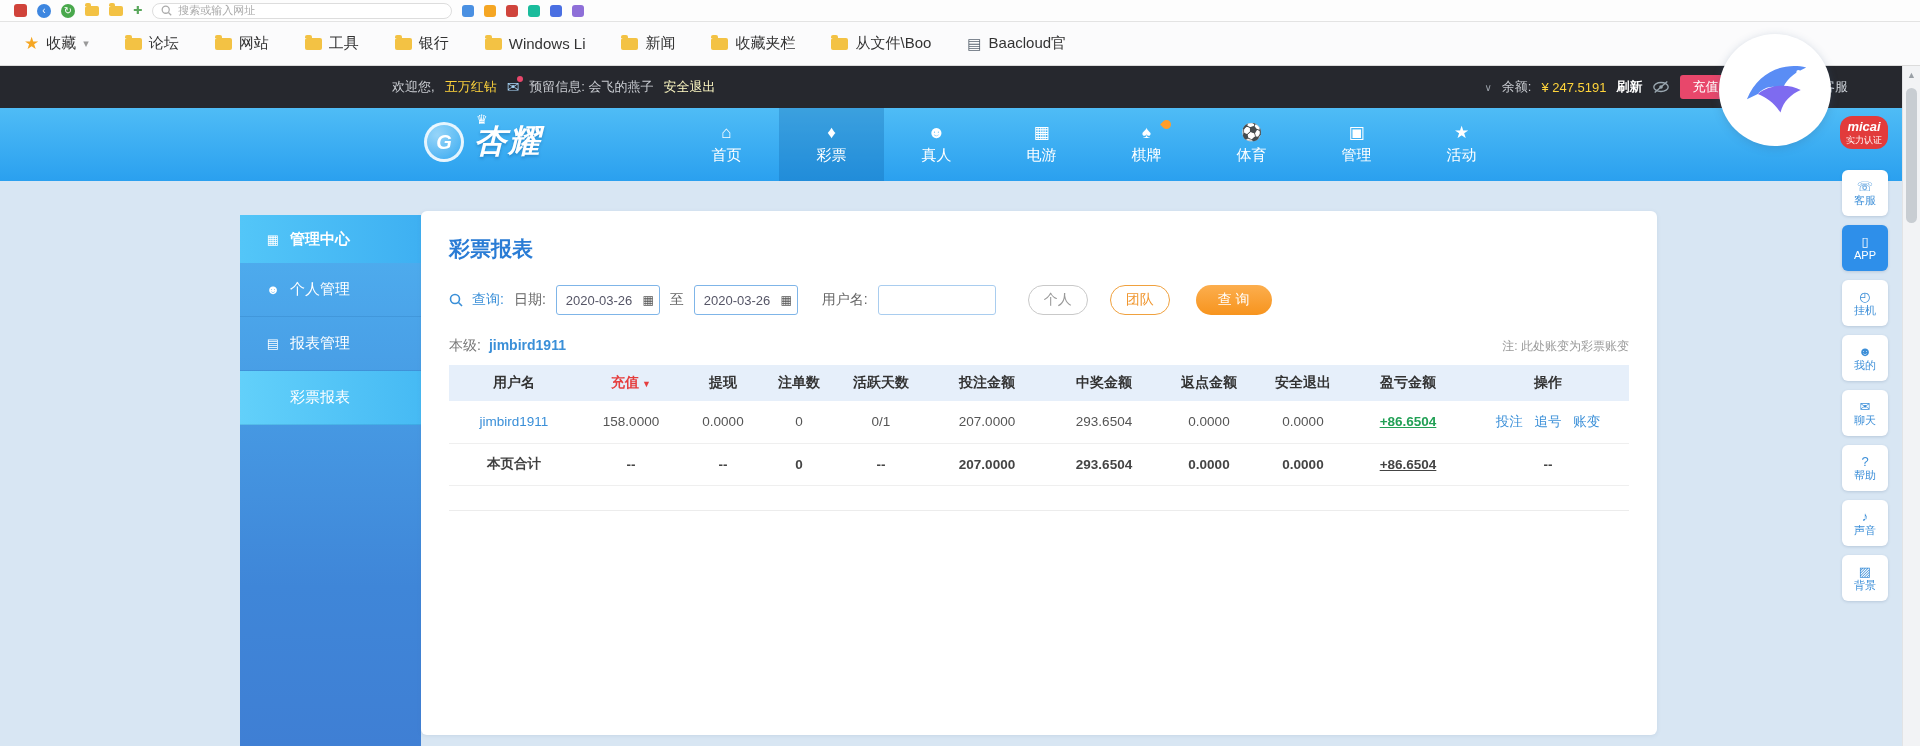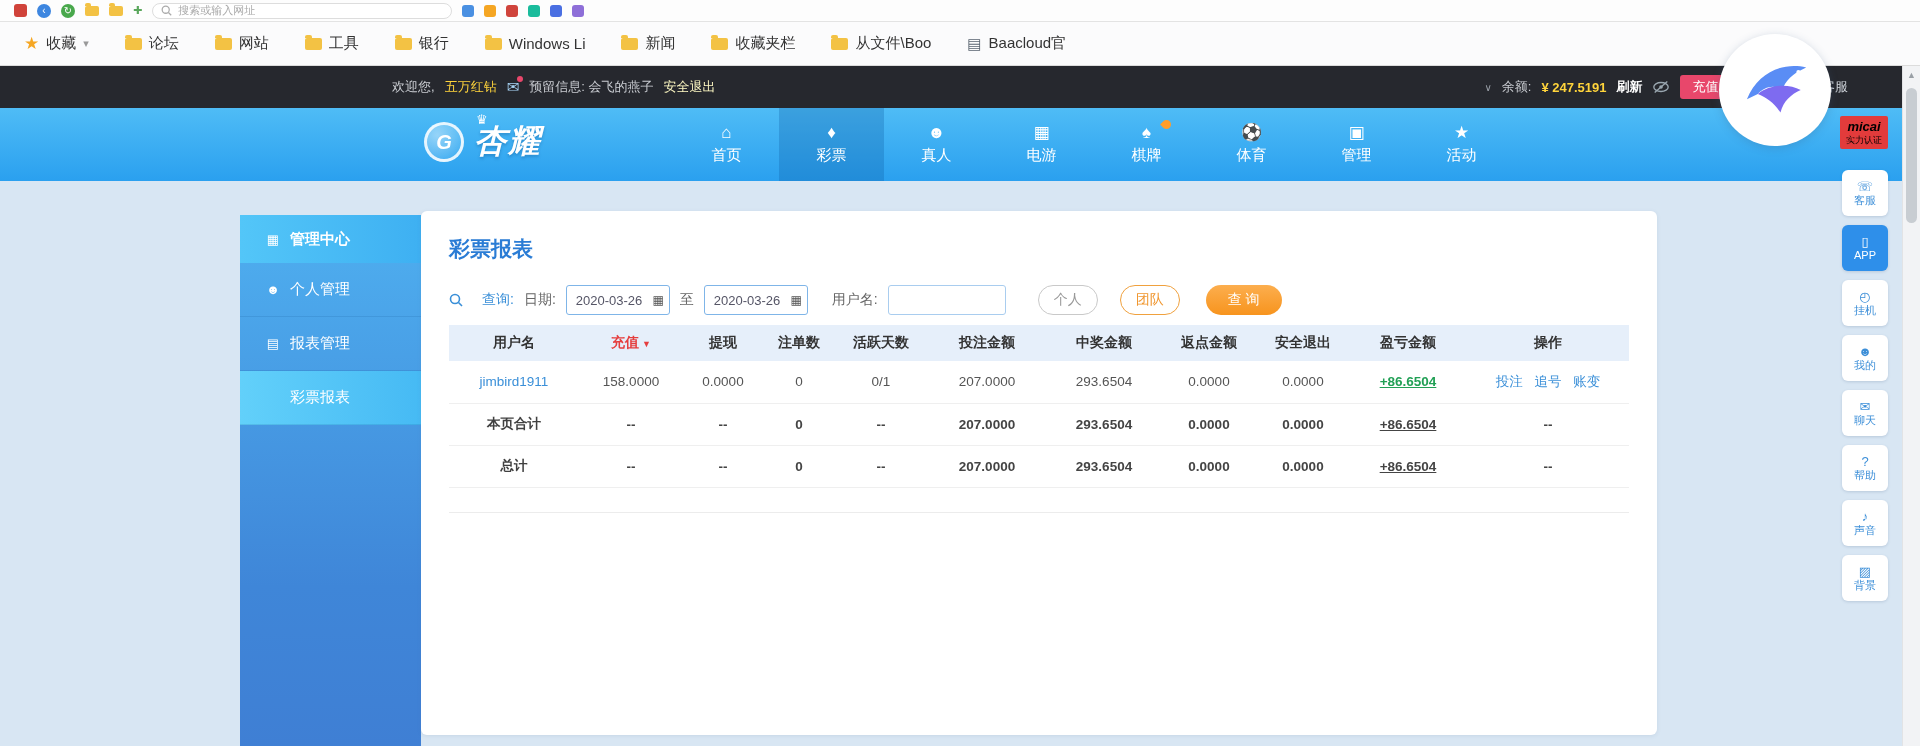--- a/index.html
+++ b/index.html
@@ -76,21 +76,21 @@
     border-bottom:1px solid rgba(0,60,120,.12); position:relative; cursor:pointer; }
   .sb-item.active { background:linear-gradient(90deg,#62d0fa,#46baf4); }
   .sb-icon { position:absolute; left:24px; width:18px; text-align:center; font-size:13px; }
 
   
   #panel { position:absolute; left:421px; top:145px; width:1236px; height:524px; background:#fff; border-radius:6px;
     box-shadow:0 1px 4px rgba(80,110,150,.12); padding:24px 28px 0; }
   #panel-title { color:#2a7cd5; font-size:21px; font-weight:bold; }
 
   .search-row { margin-top:22px; display:flex; align-items:center; gap:10px; font-size:14px; color:#666; }
-  .q-label { color:#3a8fd8; display:flex; align-items:center; gap:19px; }
+  .q-label { color:#3a8fd8; display:flex; align-items:center; gap:9px; }
   .inp-wrap { position:relative; display:inline-flex; align-items:center; }
   .inp { height:30px; border:1px solid #7fb5e8; border-radius:3px; font-size:13px; color:#556; padding:0 24px 0 9px; width:104px; outline:none; font-family:inherit; }
   .inp.user { width:118px; border-color:#a9cdef; padding-right:9px; }
   .cal-icon { position:absolute; right:6px; color:#555; font-size:12px; pointer-events:none; }
   .pill { height:30px; border-radius:15px; background:#fff; font-size:14px; padding:0 15px; cursor:pointer; font-family:inherit; }
   .pill.personal { border:1px solid #c9c9c9; color:#999; margin-left:22px; }
   .pill.team { border:1px solid #f0a13e; color:#f0962e; margin-left:12px; }
   .btn-search { height:30px; width:76px; border:none; border-radius:15px; margin-left:16px; cursor:pointer;
     background:linear-gradient(180deg,#fcae4e,#f7941e); color:#fff; font-size:14px; font-family:inherit; }
 
@@ -114,22 +114,22 @@
   .pagination { margin-top:24px; display:flex; align-items:center; justify-content:center; gap:9px; font-size:13px; color:#9aa3ad; }
   .pg-current { width:22px; height:22px; border-radius:50%; background:#6596d6; color:#fff; display:inline-flex;
     align-items:center; justify-content:center; font-size:12px; cursor:pointer; }
   .pg-input { width:42px; height:24px; border:1px solid #ccc; border-radius:3px; outline:none; padding:0 4px; font-family:inherit; }
   .pg-go { height:24px; padding:0 10px; border:none; border-radius:3px; background:#9fb9e6; color:#fff; font-size:13px; cursor:pointer; font-family:inherit; }
   .panel-hr { margin-top:24px; border-top:1px solid #ececec; }
 
   
   #bird-logo { position:absolute; left:1719px; top:34px; width:112px; height:112px; border-radius:50%;
     background:#fff; box-shadow:0 2px 8px rgba(60,90,130,.25); z-index:60; display:flex; align-items:center; justify-content:center; }
-  #micai-badge { position:absolute; left:1840px; top:116px; width:48px; z-index:50; background:#e23b3b; border-radius:2px;
-    color:#000000; text-align:center; padding:4px 2px; line-height:1.15; }
+  #micai-badge { position:absolute; left:1840px; top:116px; width:48px; z-index:50; background:#e23b3b; border-radius:12px;
+    color:#ffffff; text-align:center; padding:4px 2px; line-height:1.15; }
   #micai-badge .b1 { font-size:13px; font-weight:bold; font-style:italic; display:block; }
   #micai-badge .b2 { font-size:9px; display:block; }
   #right-rail { position:absolute; left:1842px; top:170px; width:46px; z-index:50; }
   .rail-item { width:46px; height:46px; background:#fff; border-radius:6px; margin-bottom:9px; cursor:pointer;
     box-shadow:0 1px 3px rgba(60,90,130,.2); display:flex; flex-direction:column; align-items:center; justify-content:center; gap:1px;
     color:#3d8fd8; }
   .rail-item .r-icon { font-size:13px; line-height:1; }
   .rail-item .r-label { font-size:11px; line-height:1.1; }
   .rail-item.active { background:#2e8fea; color:#fff; }
 
@@ -213,21 +213,21 @@
     <div class="tb-left">
       <span>欢迎您,</span>
       <span class="yellow">五万红钻</span>
       <span class="mail">✉</span>
       <span>预留信息: 会飞的燕子</span>
       <span class="tb-link">安全退出</span>
     </div>
     <div class="tb-right">
       <span class="tb-caret">∨</span>
       <span>余额:</span>
-      <span class="yellow" style="font-weight:bold">¥ 247.5191</span>
+      <span class="yellow" style="font-weight:normal">¥ 247.5191</span>
       <span class="tb-link" style="color:#fff;font-weight:bold">刷新</span>
       <span class="eye-btn">
         <svg width="18" height="14" viewBox="0 0 20 14">
             <ellipse cx="10" cy="7" rx="8" ry="5" fill="none" stroke="#9aa7b0" stroke-width="1.5"></ellipse>
             <circle cx="10" cy="7" r="2" fill="#9aa7b0"></circle>
             <line x1="3" y1="13" x2="17" y2="1" stroke="#9aa7b0" stroke-width="1.5"></line>
           </svg>
       </span>
       <button class="tb-btn recharge">充值</button>
       <button class="tb-btn withdraw">提取</button>
@@ -321,20 +321,25 @@
         <input class="inp" value="2020-03-26" style="">
         <span class="cal-icon">▦</span>
       </span>
       <span style="margin-left:14px">用户名:</span>
       <input class="inp user" style="">
       <button class="pill personal">个人</button>
       <button class="pill team">团队</button>
       <button class="btn-search">查 询</button>
     </div>
 
+    <div class="level-row">
+      <span class="level-label">本级:</span>
+      <span class="level-user">jimbird1911</span>
+      <span class="note">注: 此处账变为彩票账变</span>
+    </div>
 
     <table>
       <colgroup>
         <col style="width:130px">
           <col style="width:104px">
           <col style="width:80px">
           <col style="width:72px">
         <col style="width:92px">
           <col style="width:120px">
           <col style="width:114px">
@@ -384,33 +389,20 @@
           <td>--</td>
           <td>0</td>
           <td>--</td>
           <td>207.0000</td>
           <td>293.6504</td>
           <td>0.0000</td>
           <td>0.0000</td>
           <td class="green">+86.6504</td>
           <td>--</td>
         </tr>
-        <tr class="total">
-          <td class="lbl">总计</td>
-          <td>--</td>
-          <td>--</td>
-          <td>0</td>
-          <td>--</td>
-          <td>207.0000</td>
-          <td>293.6504</td>
-          <td>0.0000</td>
-          <td>0.0000</td>
-          <td class="green">+86.6504</td>
-          <td>--</td>
-        </tr>
       </tbody>
     </table>
 
 
     <div class="panel-hr"></div>
   </div>
 
 </div>
 
 <div id="bird-logo">

